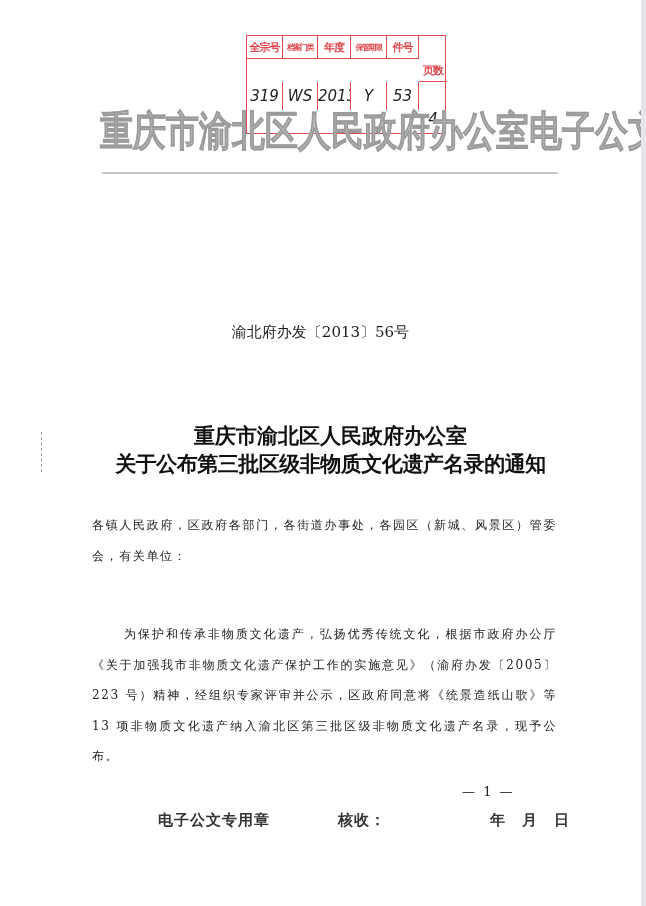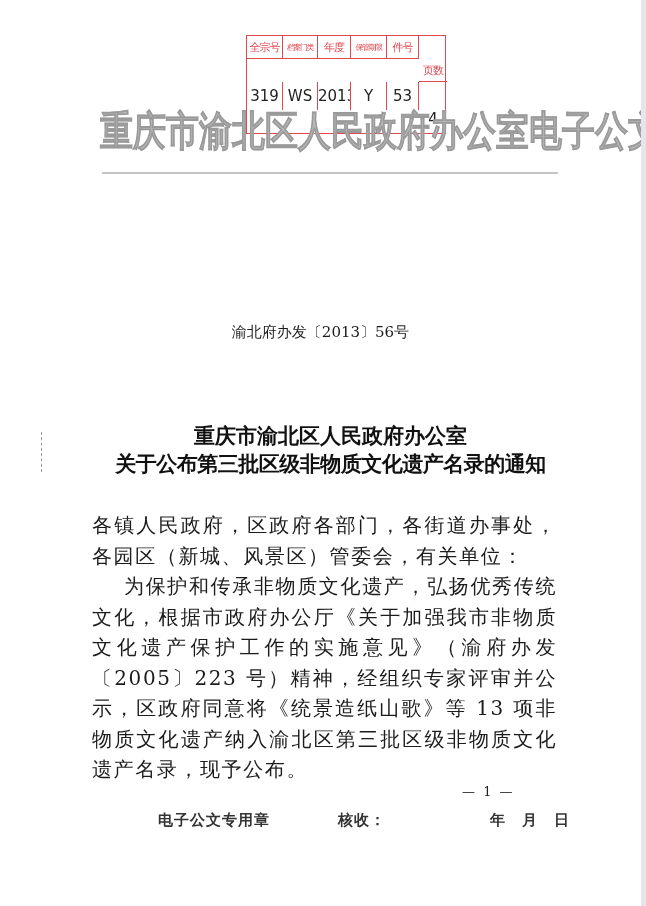--- a/index.html
+++ b/index.html
@@ -49,28 +49,30 @@
     }
     .stamp-cell:nth-child(6n) { border-right: none; margin-top: 23px; }
     .stamp-head {
       height: 23px;
       line-height: 23px;
       font-size: 11px;
       color: #e0484f;
       border-bottom: 1px solid #e0484f;
       letter-spacing: -1px;
       font-family: "DejaVu Serif", serif;
+      font-weight: bold;
     }
     .stamp-head.small { font-size: 8px; letter-spacing: -1.5px; }
     .stamp-val {
       height: 28px;
       line-height: 28px;
       font-size: 15px;
       color: #222;
       font-family: "DejaVu Sans", sans-serif;
+      font-style: italic;
     }
     
     .letterhead {
       position: absolute;
       left: 100px;
       top: 104px;
       width: 460px;
       text-align: center;
       font-size: 33px;
       font-weight: bold;
@@ -117,31 +119,31 @@
       top: 432px;
       width: 3px;
       height: 40px;
       border-left: 1px dashed #9a9a9a;
     }
     .body-text {
       position: absolute;
       left: 92px;
       top: 510px;
       width: 465px;
-      font-size: 20px;
+      font-size: 12px;
       line-height: 30.5px;
       color: #1c1c1c;
       letter-spacing: 1.6px;
     }
     .body-text p {
       margin: 0;
       text-align: justify;
       text-align-last: left;
     }
-    .body-text p.indent { text-indent: 32px; }
+    .body-text p.indent { text-indent: 32px; margin-top: 48px; }
     .page-num {
       position: absolute;
       left: 462px;
       top: 784px;
       font-size: 13px;
       color: #222;
       letter-spacing: 2px;
     }
     .footer {
       position: absolute;

